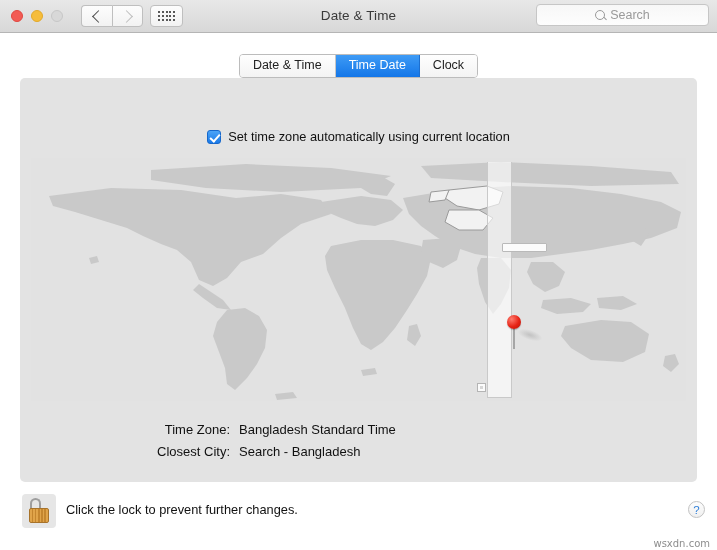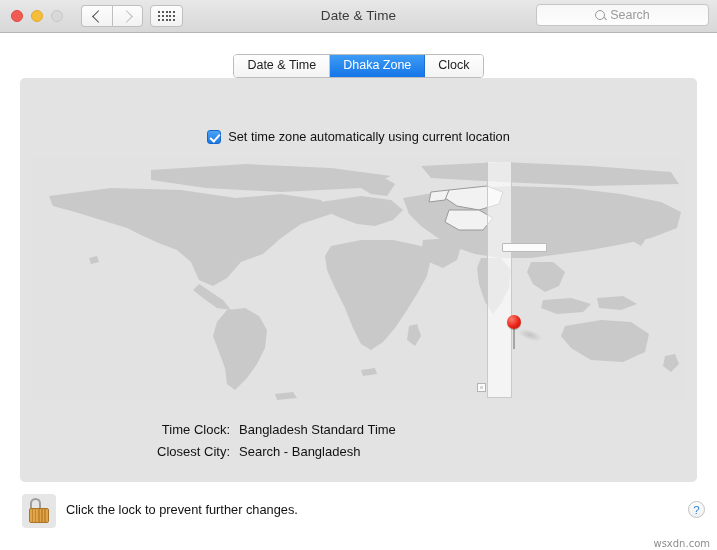--- a/index.html
+++ b/index.html
@@ -393,21 +393,21 @@
 
     <div class="searchfield">
       <span class="mag"></span>
       <span class="ph">Search</span>
     </div>
   </div>
 
   <div class="tabrow">
     <div class="segmented">
       <div class="seg">Date &amp; Time</div>
-      <div class="seg active">Dhaka Zone</div>
+      <div class="seg active">Time Date</div>
       <div class="seg">Clock</div>
     </div>
   </div>
 
   <div class="panel">
 
 
     <div class="autorow">
       <span class="checkbox"></span>
       <span class="autolabel">Set time zone automatically using current location</span>
@@ -476,21 +476,21 @@
     <div class="tzcap"></div>
     <div class="tzmarker"></div>
     <div class="pinshadow"></div>
     <div class="pin">
       <span class="needle"></span>
       <span class="head"></span>
     </div>
 
     <div class="values">
       <div class="vrow">
-        <span class="vlabel">Time Clock:</span>
+        <span class="vlabel">Time Zone:</span>
         <span class="vval">Bangladesh Standard Time</span>
       </div>
       <div class="vrow">
         <span class="vlabel">Closest City:</span>
         <span class="vval">Search - Bangladesh</span>
       </div>
     </div>
   </div>
 
   <div class="bottom">

